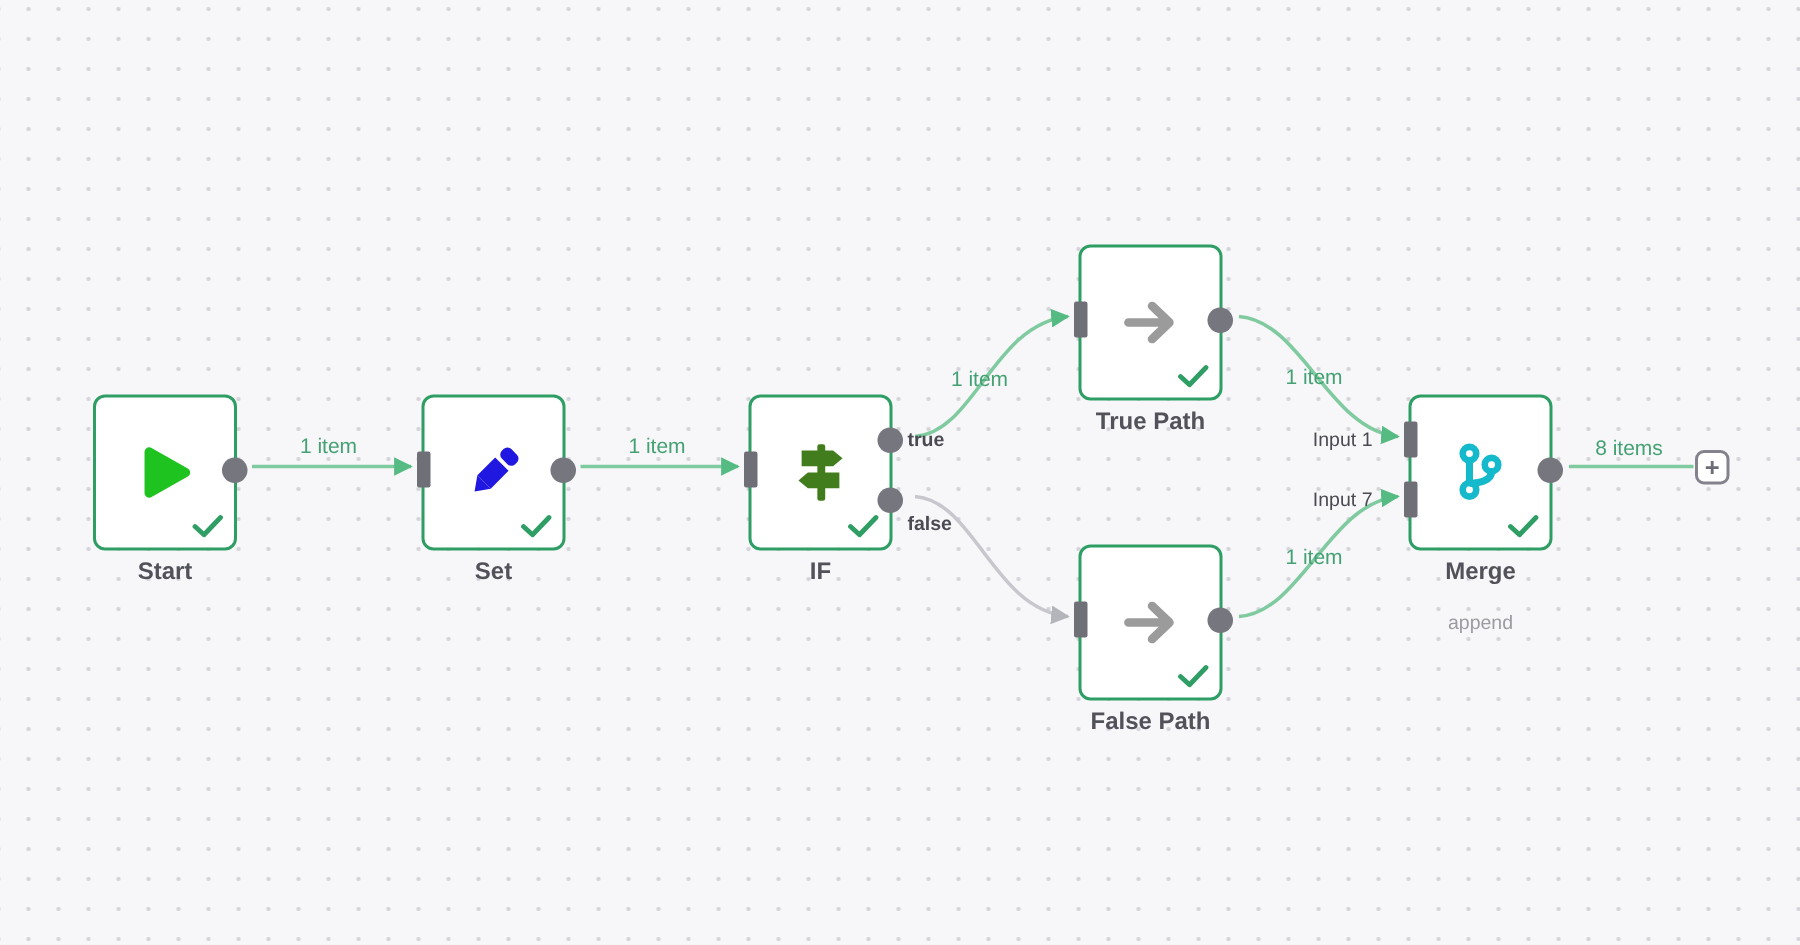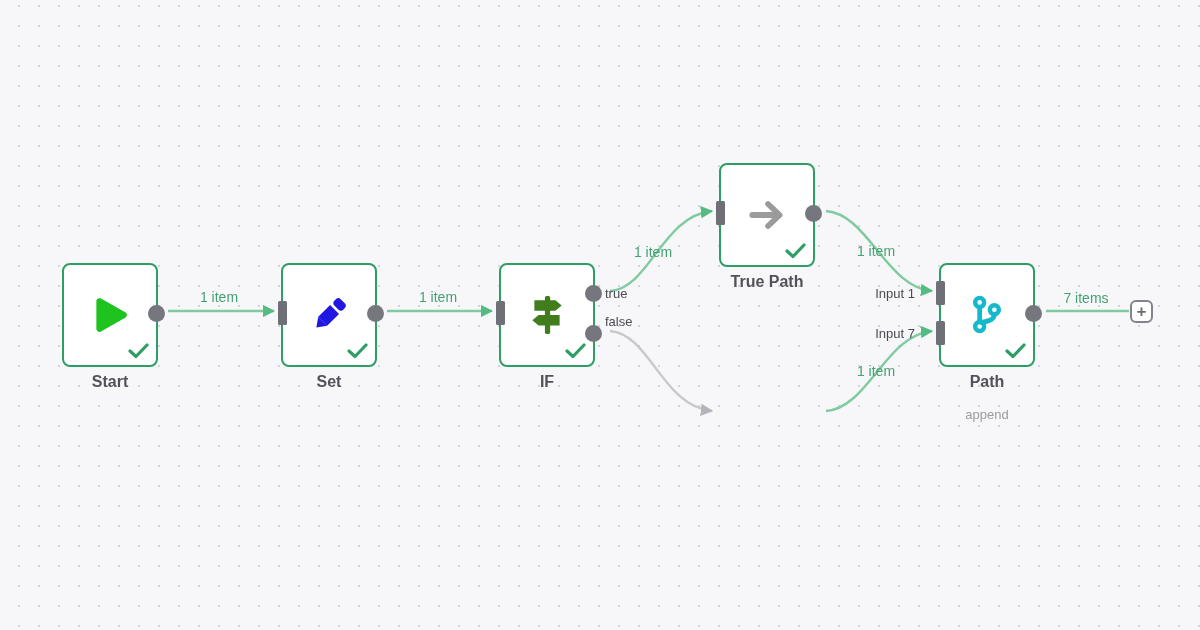--- a/index.html
+++ b/index.html
@@ -34,21 +34,21 @@
     background:#76767f;right:-9px;
   }
   .ep-in{
     position:absolute;width:9px;height:24px;border-radius:1.5px;
     background:#6f6f78;left:-5px;
   }
   .port-label{
     position:absolute;font-size:13px;color:#4a4a52;white-space:nowrap;
     transform:translateY(-50%);
   }
-  .port-label.right{left:calc(100% + 12px);}
+  .port-label.right{left:calc(100% + 12px);font-weight:bold;}
   .port-label.left{right:calc(100% + 26px);}
   .conn-label{
     position:absolute;transform:translate(-50%,-50%);
     font-size:14px;color:#44a173;white-space:nowrap;
   }
   .add-btn{
     position:absolute;left:1130px;top:300px;width:23px;height:23px;
     background:#fff;border:2px solid #83838d;border-radius:6px;
     box-sizing:border-box;display:flex;align-items:center;justify-content:center;
     font-size:17px;font-weight:600;color:#6d6d77;line-height:1;cursor:pointer;
@@ -75,21 +75,21 @@
     <path class="conn conn-green" d="M 826 211 C 868 214 886 287 932 291" marker-end="url(#arrow-green)"></path>
     <path class="conn conn-green" d="M 826 411 C 868 408 886 335 932 331" marker-end="url(#arrow-green)"></path>
     <path class="conn conn-green" d="M 1046 311 H 1129"></path>
   </svg>
 
   <div class="conn-label" style="left:219px;top:297px;">1 item</div>
   <div class="conn-label" style="left:438px;top:297px;">1 item</div>
   <div class="conn-label" style="left:653px;top:252px;">1 item</div>
   <div class="conn-label" style="left:876px;top:251px;">1 item</div>
   <div class="conn-label" style="left:876px;top:371px;">1 item</div>
-  <div class="conn-label" style="left:1086px;top:298px;">7 items</div>
+  <div class="conn-label" style="left:1086px;top:298px;">8 items</div>
 
   <div class="node" style="left:281px;top:263px;">
     <svg class="node-icon" width="42" height="42" viewBox="0 0 40 40">
       <g transform="rotate(45 20 20)" fill="#2017e0">
         <rect x="14" y="1.5" width="12" height="8.5" rx="3.5"></rect>
         <rect x="14" y="12.5" width="12" height="16"></rect>
         <path d="M14 28.5 h12 l-6 8.5 z"></path>
       </g>
     </svg>
     <svg class="check" width="21" height="17" viewBox="0 0 21 17">
@@ -123,61 +123,74 @@
         <path d="M32 20 v10 H12 l-6 -5 l6 -5 z"></path>
       </g>
     </svg>
     <svg class="check" width="21" height="17" viewBox="0 0 21 17">
       <polyline points="2,9 8,14.5 19,3" fill="none" stroke="#2f9e64" stroke-width="3.2" stroke-linecap="round" stroke-linejoin="round"></polyline>
     </svg>
     <div class="ep-in" style="top:36px;"></div>
     <div class="ep-out" style="top:19.5px;"></div>
     <div class="ep-out" style="top:59.5px;"></div>
     <div class="port-label right" style="top:28px;">true</div>
-    <div class="port-label right" style="top:56px;">false</div>
+    <div class="port-label right" style="top:84px;">false</div>
     <div class="node-caption">
       <div class="node-title">IF</div>
     </div>
   </div>
 
   <div class="node" style="left:719px;top:163px;">
     <svg class="node-icon" width="42" height="42" viewBox="0 0 40 40">
       <path d="M6 20 H31 M21 9.5 L32 20 L21 30.5" fill="none" stroke="#9b9b9b" stroke-width="5.5" stroke-linecap="round" stroke-linejoin="round"></path>
     </svg>
     <svg class="check" width="21" height="17" viewBox="0 0 21 17">
       <polyline points="2,9 8,14.5 19,3" fill="none" stroke="#2f9e64" stroke-width="3.2" stroke-linecap="round" stroke-linejoin="round"></polyline>
     </svg>
     <div class="ep-in" style="top:36px;"></div>
     <div class="ep-out" style="top:39.5px;"></div>
     <div class="node-caption">
       <div class="node-title">True Path</div>
     </div>
   </div>
 
+  <div class="node" style="left:719px;top:363px;">
+    <svg class="node-icon" width="42" height="42" viewBox="0 0 40 40">
+      <path d="M6 20 H31 M21 9.5 L32 20 L21 30.5" fill="none" stroke="#9b9b9b" stroke-width="5.5" stroke-linecap="round" stroke-linejoin="round"></path>
+    </svg>
+    <svg class="check" width="21" height="17" viewBox="0 0 21 17">
+      <polyline points="2,9 8,14.5 19,3" fill="none" stroke="#2f9e64" stroke-width="3.2" stroke-linecap="round" stroke-linejoin="round"></polyline>
+    </svg>
+    <div class="ep-in" style="top:36px;"></div>
+    <div class="ep-out" style="top:39.5px;"></div>
+    <div class="node-caption">
+      <div class="node-title">False Path</div>
+    </div>
+  </div>
 
   <div class="node" style="left:939px;top:263px;">
     <svg class="node-icon" width="42" height="42" viewBox="0 0 40 40">
       <g fill="none" stroke="#15b9cc">
         <path d="M13 12.5 V 26.5" stroke-width="4.5"></path>
         <path d="M27 19.5 C 27 25.5 19 26.5 13 27" stroke-width="4.5"></path>
         <circle cx="13" cy="8" r="4.3" stroke-width="4.2"></circle>
         <circle cx="27" cy="15" r="4.3" stroke-width="4.2"></circle>
         <circle cx="13" cy="31" r="4.3" stroke-width="4.2"></circle>
       </g>
     </svg>
     <svg class="check" width="21" height="17" viewBox="0 0 21 17">
       <polyline points="2,9 8,14.5 19,3" fill="none" stroke="#2f9e64" stroke-width="3.2" stroke-linecap="round" stroke-linejoin="round"></polyline>
     </svg>
     <div class="ep-in" style="top:16px;"></div>
     <div class="ep-in" style="top:56px;"></div>
     <div class="port-label left" style="top:28px;">Input 1</div>
     <div class="port-label left" style="top:68px;">Input 7</div>
     <div class="ep-out" style="top:39.5px;"></div>
     <div class="node-caption">
-      <div class="node-title">Path</div>
+      <div class="node-title">Merge</div>
       <div class="node-subtitle">append</div>
     </div>
   </div>
 
   <div class="add-btn">
     <span>+</span>
   </div>
 
 </div>
 

